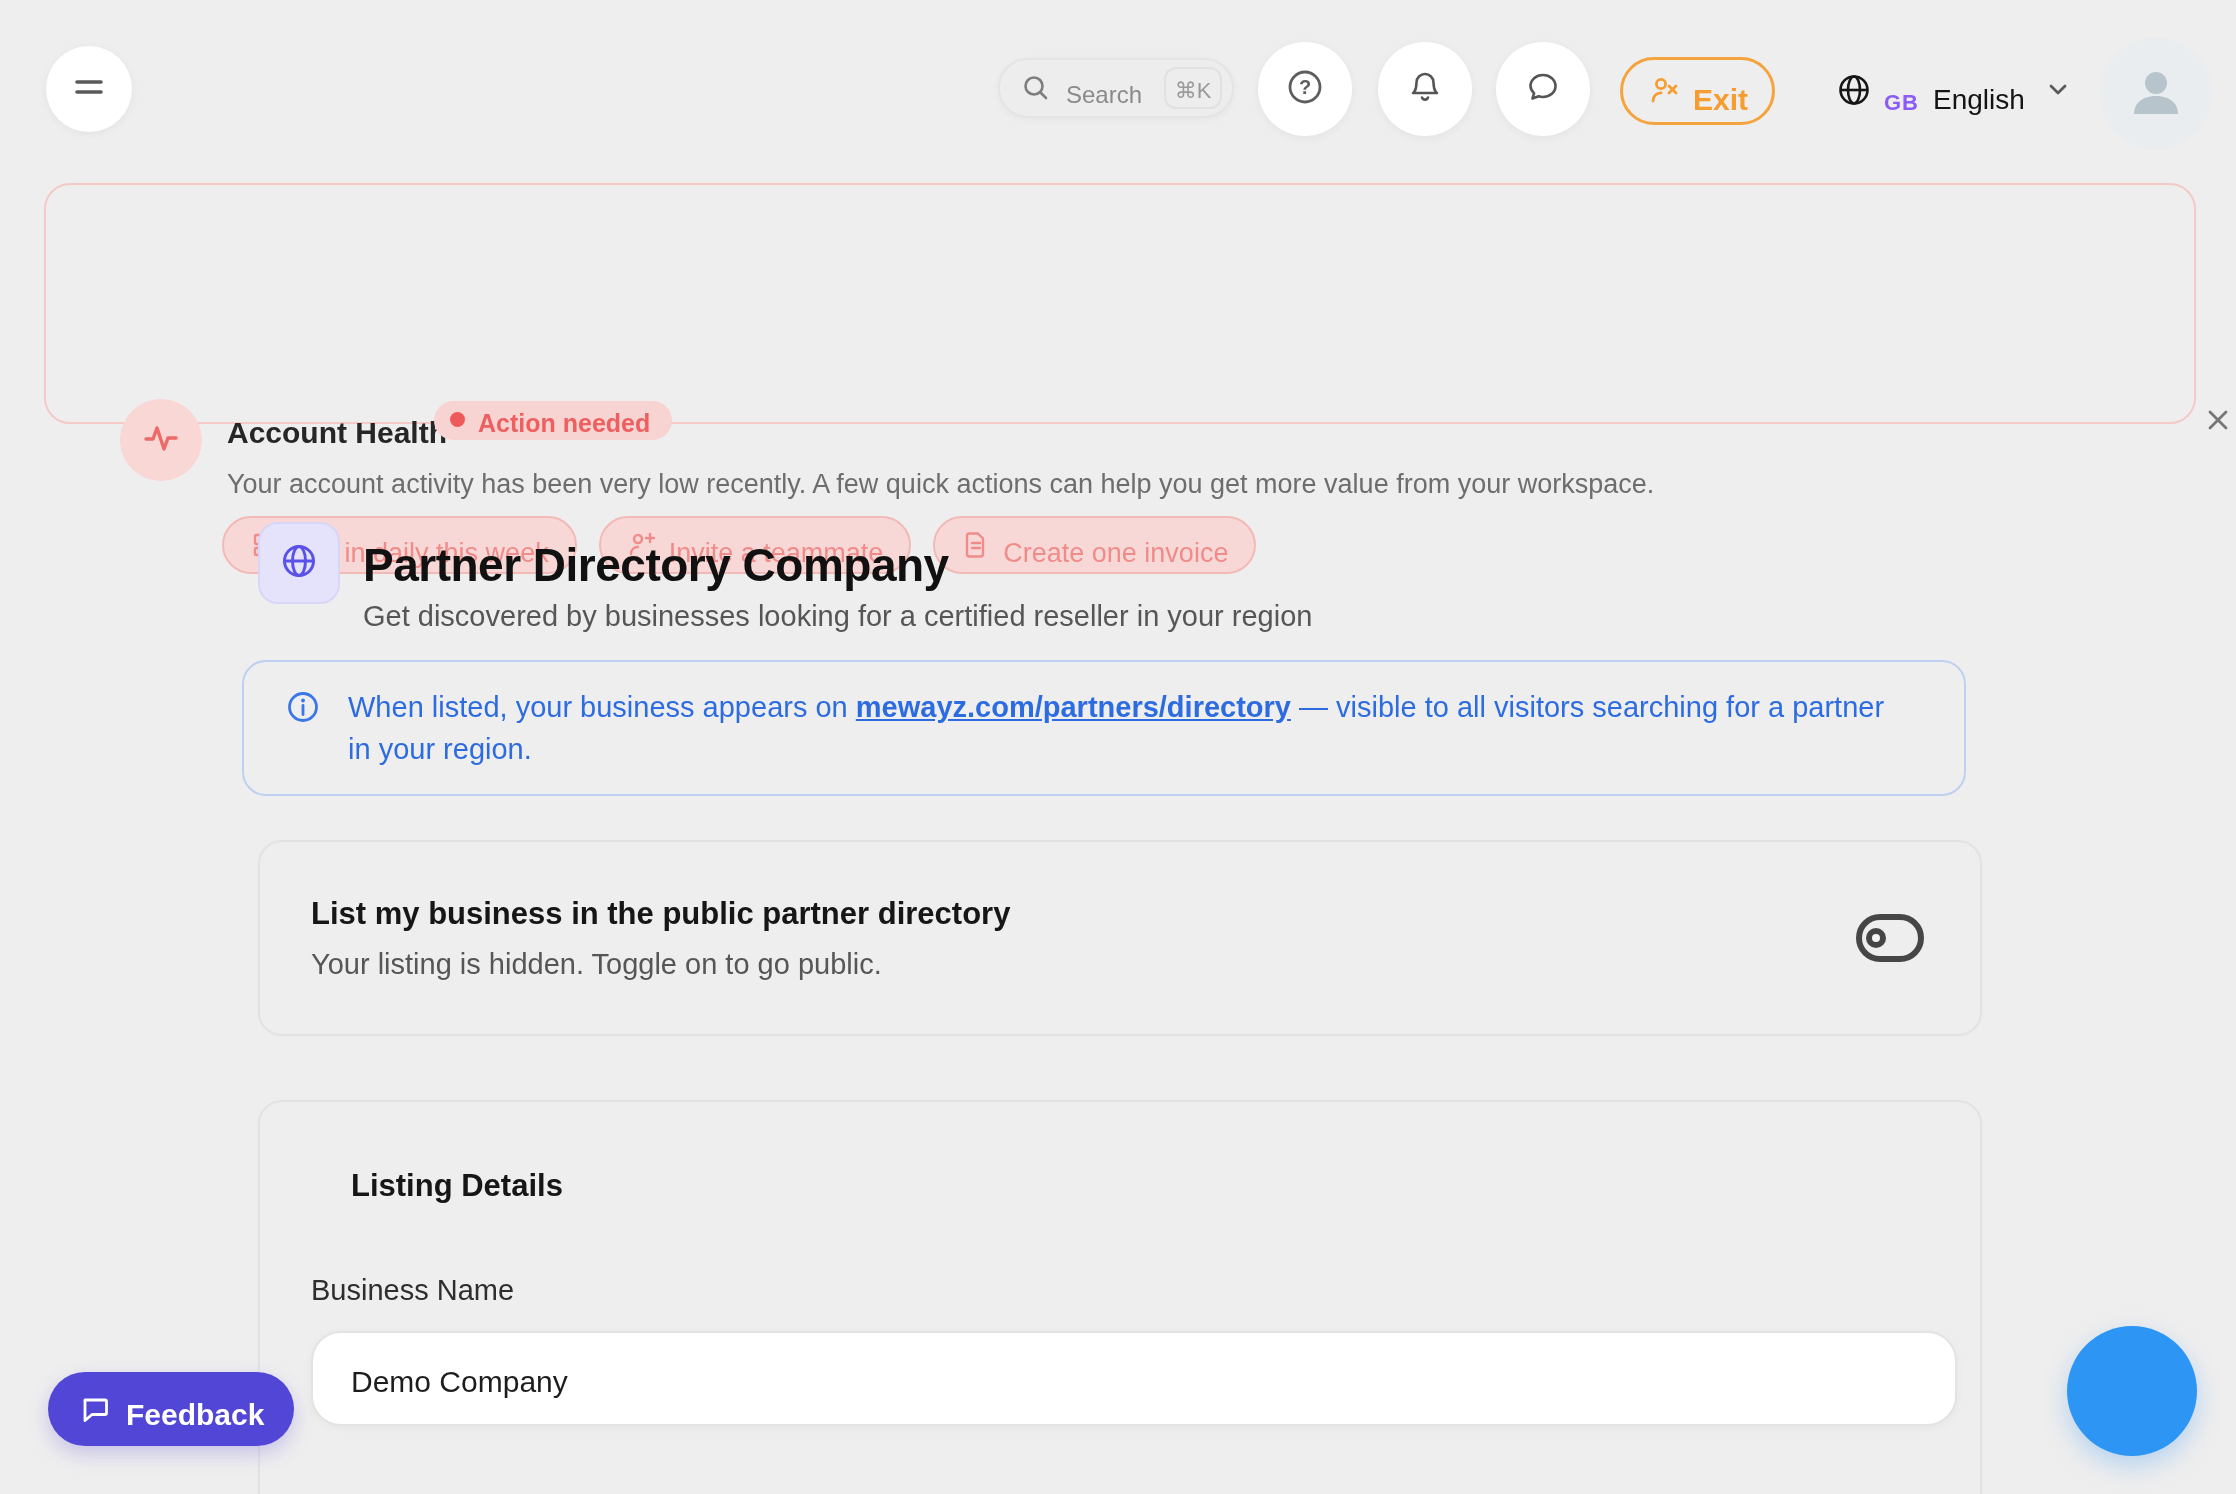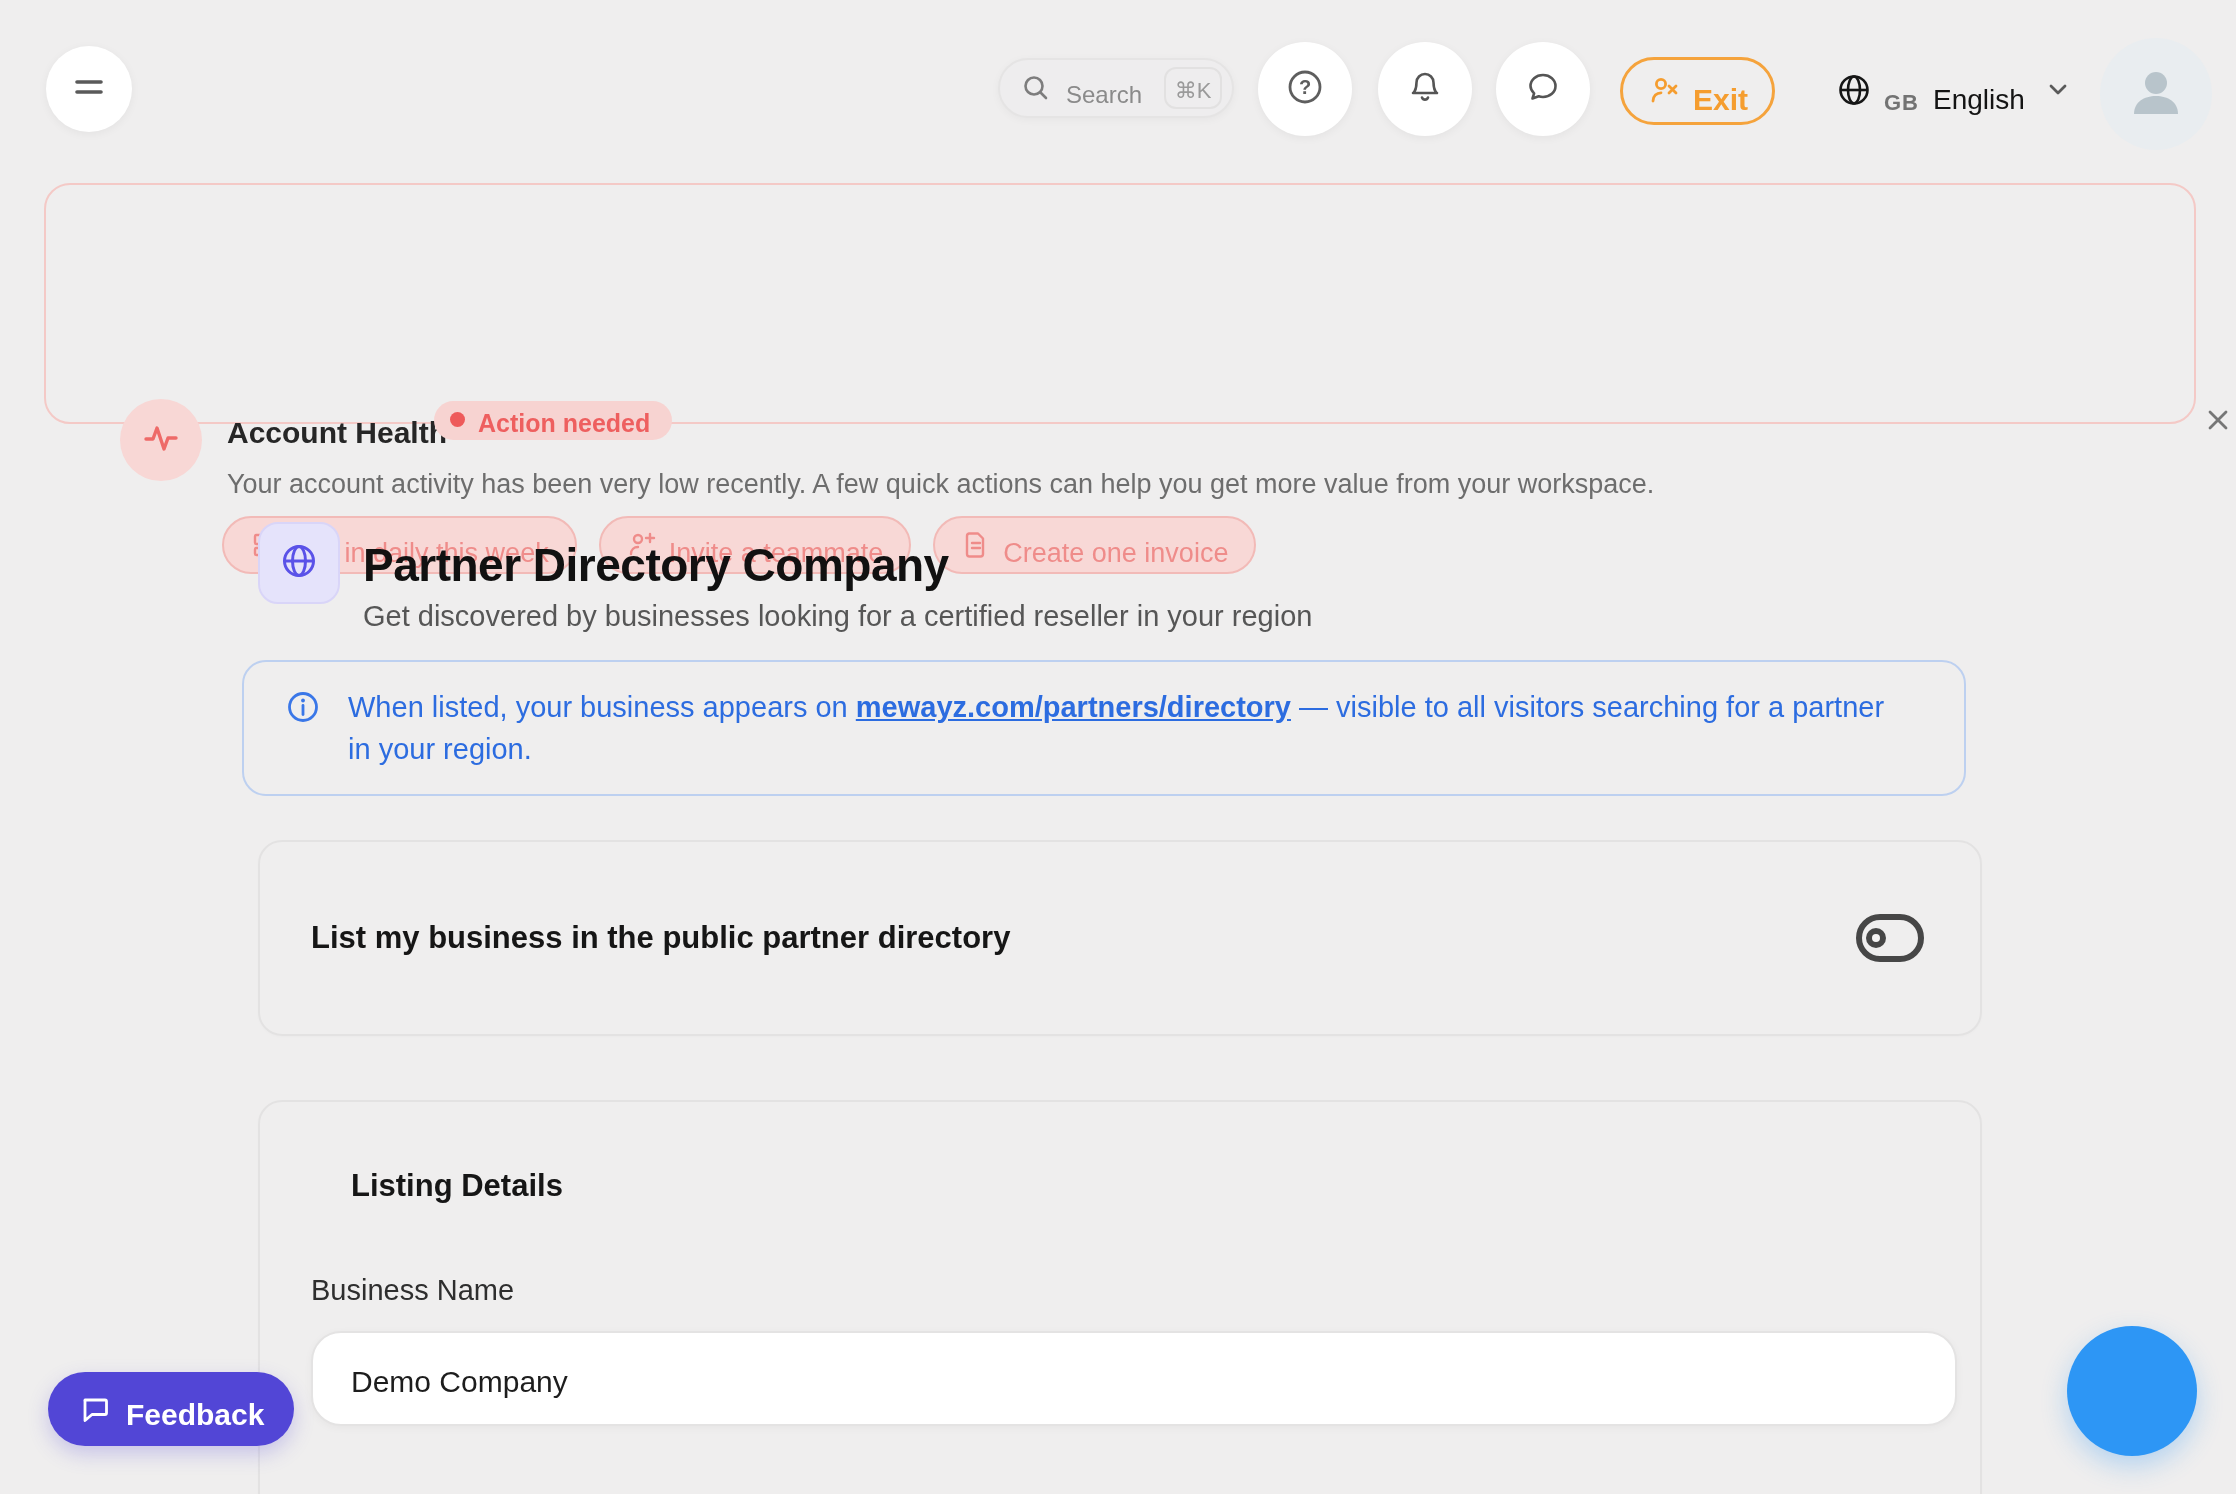--- a/index.html
+++ b/index.html
@@ -16,21 +16,21 @@
 
   #search-box { position:absolute; left:998px; top:58px; width:236px; height:60px; border:2px solid #e5e4e4; background:#eeedee; border-radius:30px; display:flex; align-items:center; padding:0 10px 0 20px; box-shadow:0 2px 8px rgba(0,0,0,.04); }
   #search-box input { border:none; outline:none; background:transparent; width:96px; font-family:inherit; font-size:24px; color:#555; padding-top:14px; }
   #search-box input::placeholder { color:#8a8a8a; }
   .kbd-badge { margin-left:auto; border:2px solid #e2e1e1; border-radius:12px; min-width:58px; height:42px; display:flex; align-items:center; justify-content:center; color:#9a9a9a; font-size:22px; padding:8px 8px 2px; }
 
   #exit-btn { position:absolute; left:1620px; top:57px; height:68px; border:3px solid #f5a33c; border-radius:34px; background:transparent; display:flex; align-items:center; gap:10px; padding:0 24px; cursor:pointer; }
   #exit-btn .lbl { color:#f59d2f; font-size:30px; font-weight:bold; position:relative; top:9px; }
 
   #lang-sel { position:absolute; left:1834px; top:60px; height:60px; display:flex; align-items:center; gap:10px; cursor:pointer; }
-  #lang-sel .cc { font-size:22px; font-weight:bold; letter-spacing:1px; color:#737373; position:relative; top:13px; }
+  #lang-sel .cc { font-size:22px; font-weight:bold; letter-spacing:1px; color:#8b5cf6; position:relative; top:13px; }
   #lang-sel .lang { font-size:28px; color:#141414; position:relative; top:10px; margin-left:4px; }
   #avatar { position:absolute; left:2100px; top:38px; width:112px; height:112px; border-radius:50%; background:#e9edf0; display:flex; align-items:center; justify-content:center; cursor:pointer; }
 
   
   #health-banner { position:absolute; left:44px; top:183px; width:2152px; height:241px; border:2px solid #f4c9c6; border-radius:26px; }
   #health-icon { position:absolute; left:74px; top:214px; width:82px; height:82px; border-radius:50%; background:#f8d7d5; display:flex; align-items:center; justify-content:center; }
   #health-title { position:absolute; left:181px; top:231px; font-size:30px; font-weight:600; color:#262626; }
   #health-badge { position:absolute; left:388px; top:216px; height:39px; background:#f7d3d1; border-radius:23px; padding:0 22px 0 44px; display:flex; align-items:flex-start; }
   #health-badge .dot { position:absolute; left:16px; top:11px; width:15px; height:15px; border-radius:50%; background:#ee5a5a; }
   #health-badge .txt { color:#ee5f5f; font-size:25px; font-weight:bold; position:relative; top:8px; }
@@ -230,20 +230,21 @@
           <circle cx="19" cy="12.5" r="1.9" fill="#3a77e8"></circle>
           <path d="M19 17.5v9" stroke="#3a77e8" stroke-width="2.8" stroke-linecap="round"></path>
         </svg>
     </span>
     <span class="txt"><span>When listed, your business appears on </span><a>mewayz.com/partners/directory</a><span> — visible to all visitors searching for a partner in your region.</span></span>
   </div>
 
   <div id="toggle-card" class="card">
     <div>
       <div class="t1">List my business in the public partner directory</div>
+      <div class="t2">Your listing is hidden. Toggle on to go public.</div>
     </div>
     <button class="toggle" aria-checked="false">
       <span class="knob"></span>
     </button>
   </div>
 
   <div id="details-card" class="card">
     <div class="heading">Listing Details</div>
     <div class="field-label" id="biz-label">Business Name</div>
     <input class="text-input" type="text" value="Demo Company" style="">

